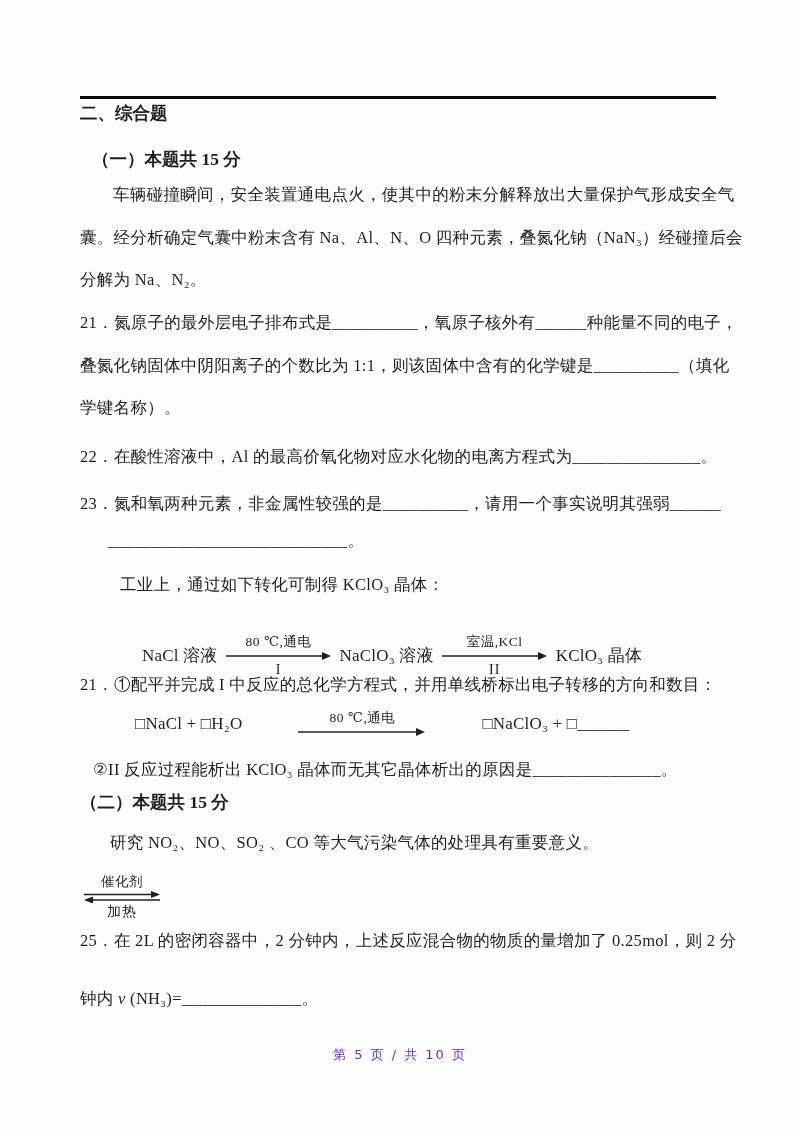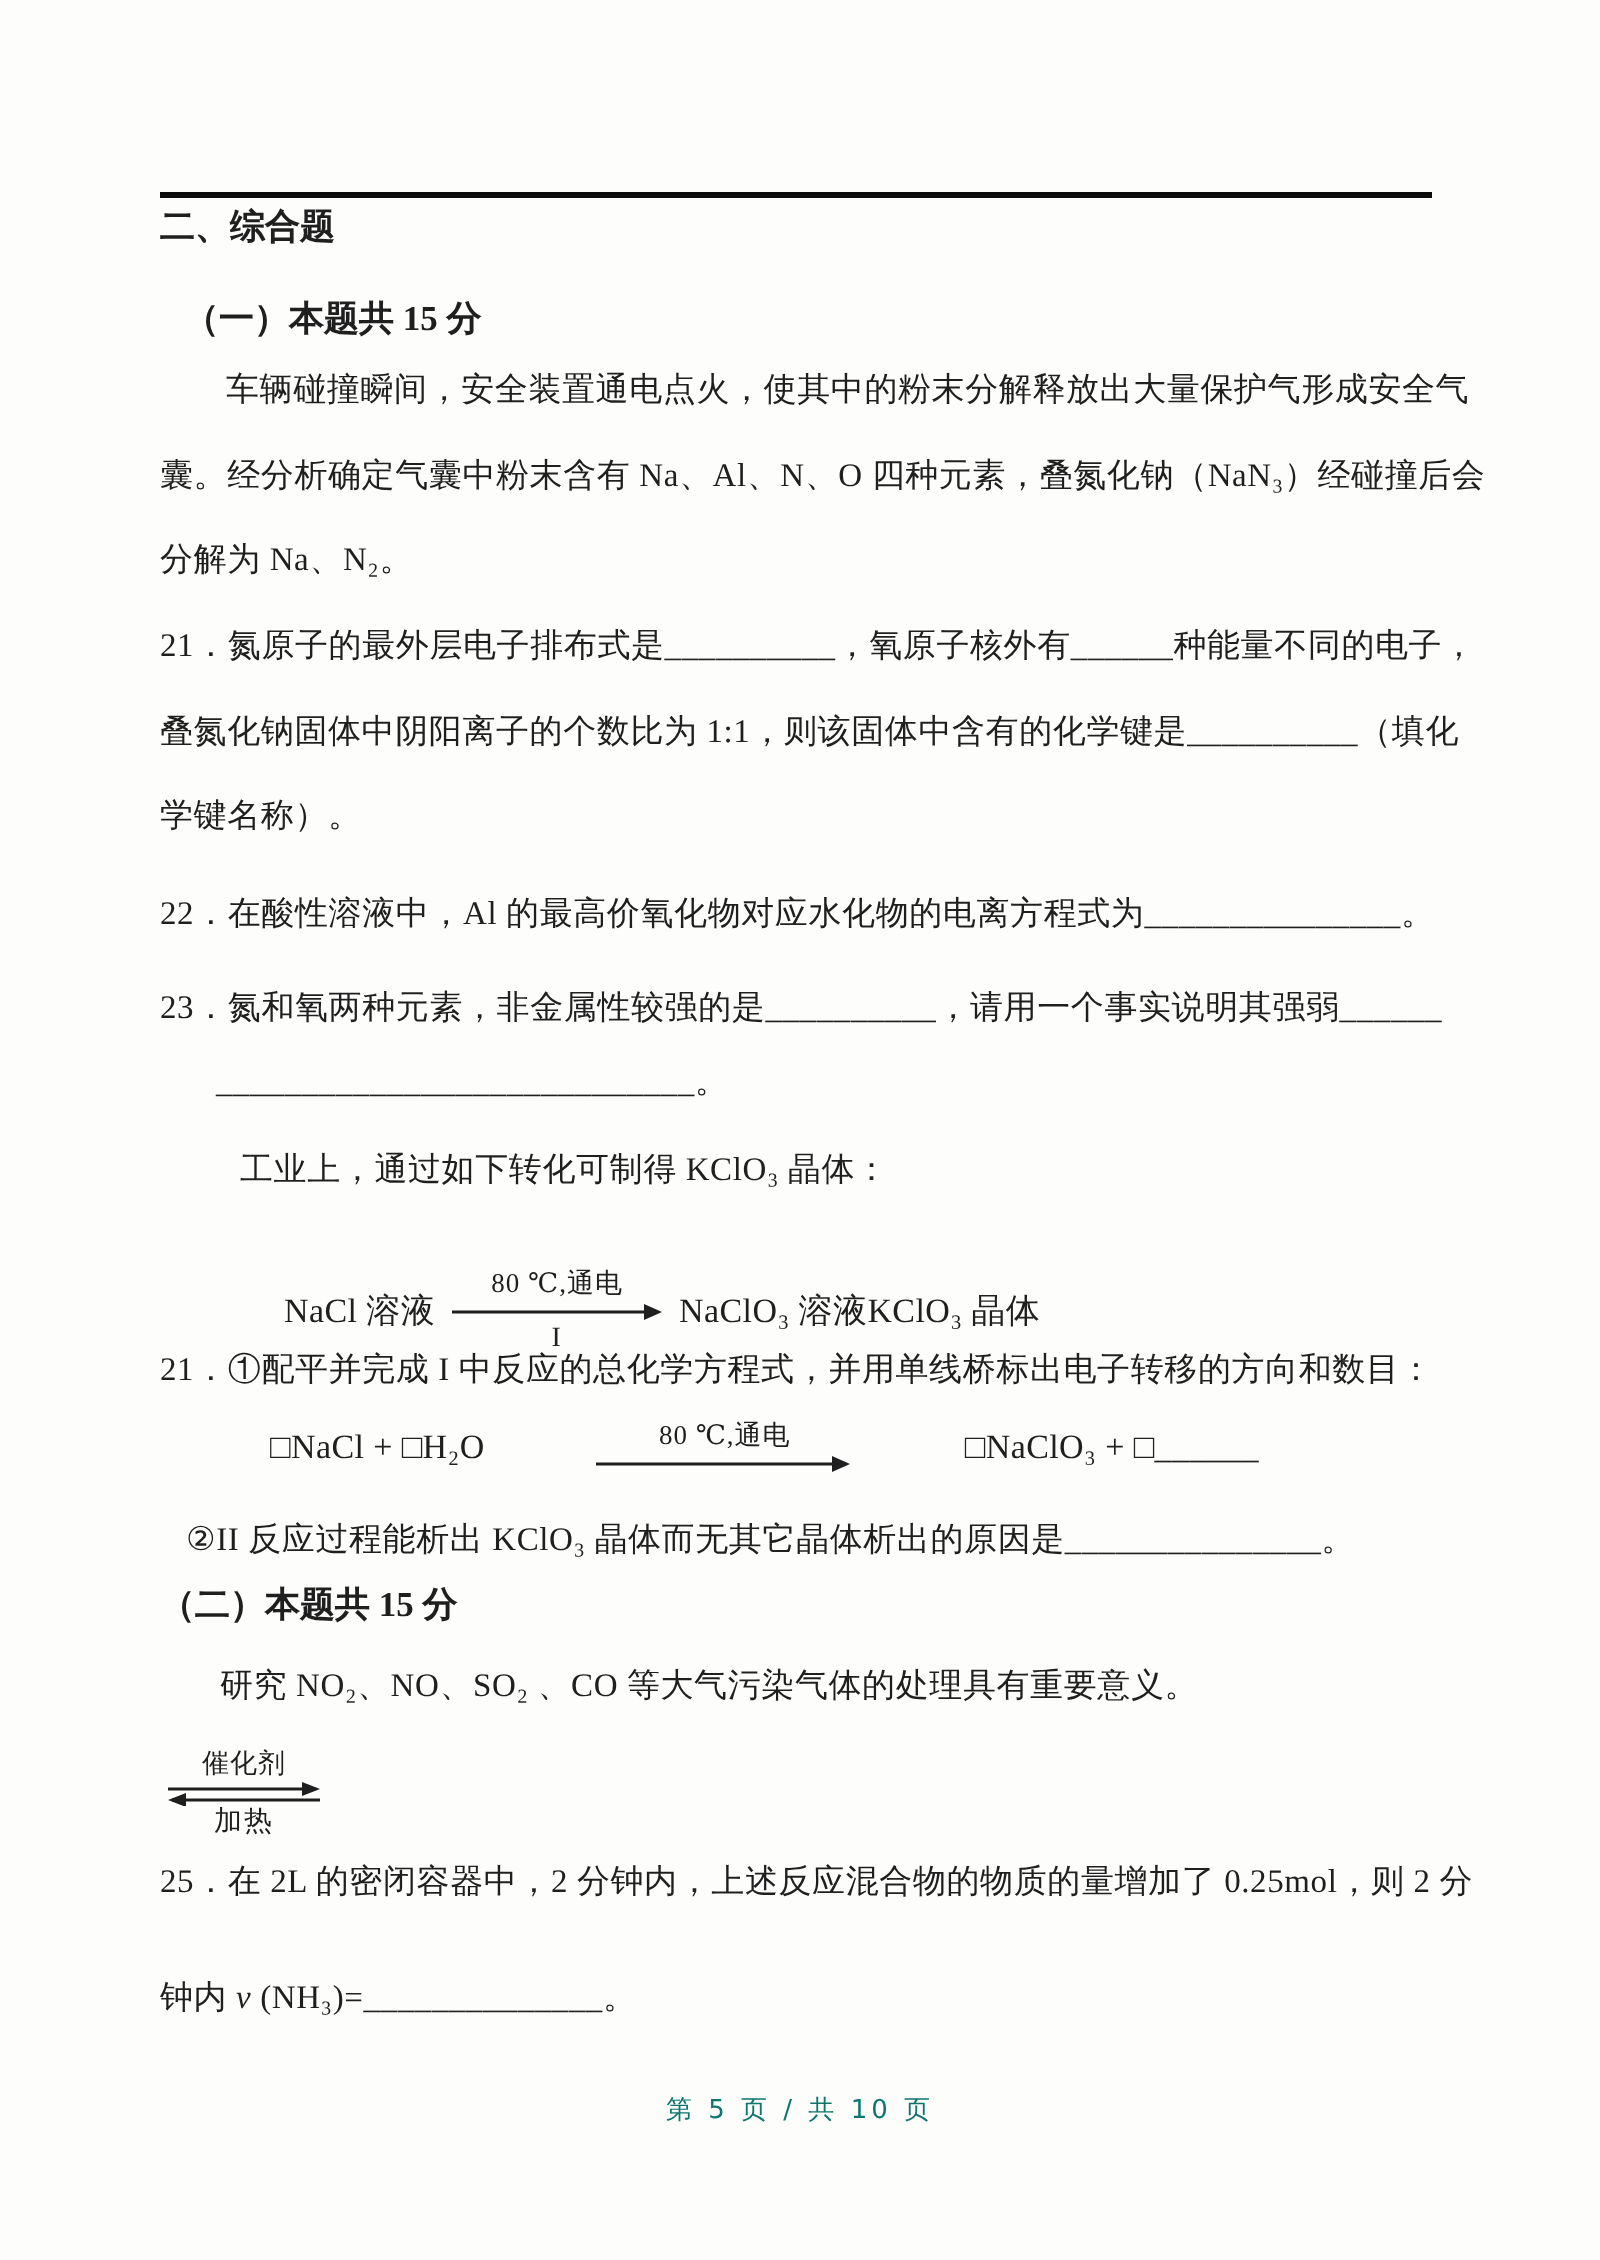--- a/index.html
+++ b/index.html
@@ -34,21 +34,21 @@
   .rxn-arrow .above { font-size: 13.5px; line-height: 1.15; letter-spacing: 0.5px; }
   .rxn-arrow .below { font-size: 14px; line-height: 1.1; letter-spacing: 1px; }
   .rxn-arrow svg { display: block; margin: 1px 0; }
   .italic { font-style: italic; }
   .footer {
     left: 0; top: 1046px; width: 800px;
     text-align: center;
     font-family: "DejaVu Sans", "Liberation Sans", sans-serif;
     font-size: 13px;
     letter-spacing: 2px;
-    color: #0f766e;
+    color: #6d28d9;
   }
 </style>
 </head>
 <body>
 
 <div class="abs rule"></div>
 
 <div class="abs hdr" style="left:80px; top:101px;">二、综合题</div>
 
 <div class="abs hdr" style="left:92px; top:147px;">（一）本题共 15 分</div>
@@ -72,20 +72,28 @@
   <span class="formula">NaCl 溶液</span>
   <span class="rxn-arrow">
     <span class="above">80 ℃,通电</span>
     <svg width="108" height="10">
       <line x1="1" y1="5" x2="104" y2="5" stroke="#1f1f1f" stroke-width="1.4"></line>
       <path d="M97 1 L106 5 L97 9 Z" fill="#1f1f1f"></path>
     </svg>
     <span class="below">I</span>
   </span>
   <span class="formula">NaClO₃ 溶液</span>
+  <span class="rxn-arrow">
+    <span class="above">室温,KCl</span>
+    <svg width="108" height="10">
+      <line x1="1" y1="5" x2="104" y2="5" stroke="#1f1f1f" stroke-width="1.4"></line>
+      <path d="M97 1 L106 5 L97 9 Z" fill="#1f1f1f"></path>
+    </svg>
+    <span class="below">II</span>
+  </span>
   <span class="formula">KClO₃ 晶体</span>
 </div>
 
 <div class="abs line" style="left:80px; top:674px; width:660px;">21．①配平并完成 I 中反应的总化学方程式，并用单线桥标出电子转移的方向和数目：</div>
 
 <div class="abs row" style="left:135px; top:710px;gap:48px;">
   <span class="formula">□NaCl + □H₂O</span>
   <span class="rxn-arrow">
     <span class="above">80 ℃,通电</span>
     <svg width="130" height="10">

